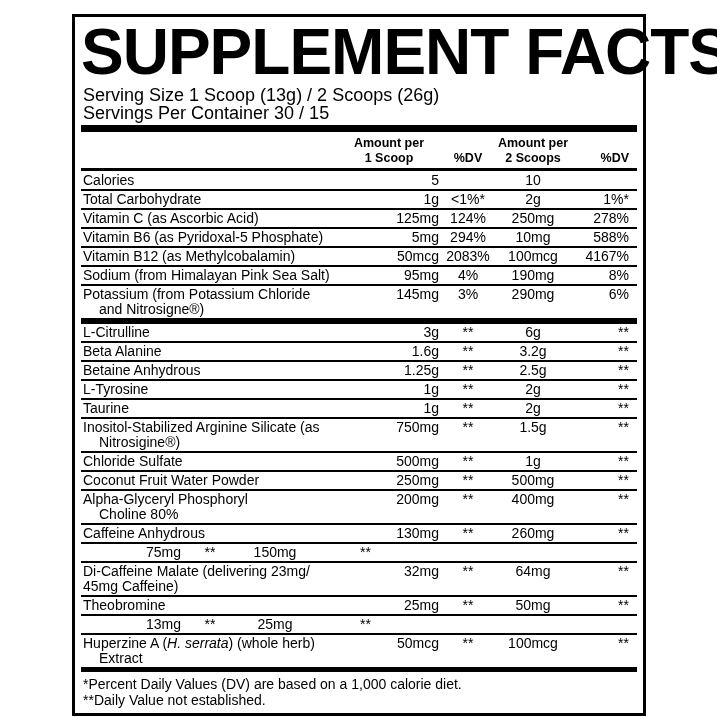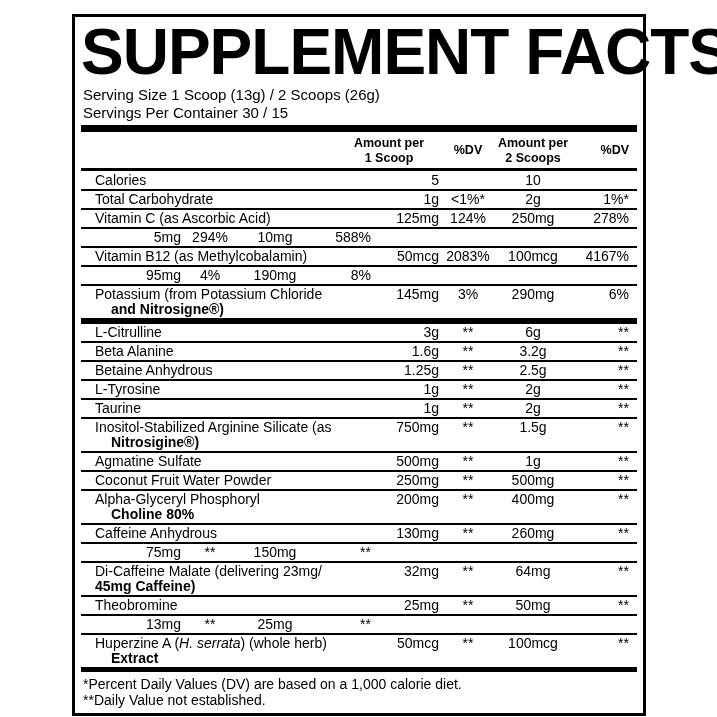--- a/index.html
+++ b/index.html
@@ -20,52 +20,52 @@
     padding: 6px 6px 4px 6px;
   }
   .title {
     font-weight: bold;
     font-size: 64px;
     line-height: 0.92;
     letter-spacing: -1px;
     margin: 0 0 4px 0;
     white-space: nowrap;
   }
-  .serving { font-size: 15px; line-height: 18px; padding-left: 2px; }
+  .serving { font-size: 18px; line-height: 18px; padding-left: 2px; }
   .bar { background: #000; border: none; margin: 0; }
   .b7 { height: 7px; margin-top: 3px; }
   .b3 { height: 3px; margin-bottom: 1px; }
   .b6 { height: 6px; }
   .b5 { height: 5px; }
   .hdr {
     display: flex;
-    align-items: center;
+    align-items: flex-end;
     font-weight: bold;
     font-size: 12.5px;
     line-height: 15px;
     padding: 4px 0 2px 0;
   }
   .cell { flex: 0 0 auto; }
-  .c-name { flex: 1 1 auto; padding-left: 2px; padding-right: 4px; margin-left: 12px; }
+  .c-name { flex: 1 1 auto; padding-left: 2px; padding-right: 4px; }
   .c-a1 { width: 100px; text-align: right; }
   .c-d1 { width: 58px;  text-align: center; }
   .c-a2 { width: 72px;  text-align: center; }
   .c-d2 { width: 68px;  text-align: right; padding-right: 8px; }
   .hdr .c-a1 { text-align: center; }
   .hdr .cnw { white-space: nowrap; }
   .rows .row {
     display: flex;
     align-items: flex-start;
     border-bottom: 2px solid #000;
     padding: 1px 0;
     font-size: 14px;
     line-height: 15px;
   }
   .rows .row:last-child { border-bottom: none; }
-  .l2 { padding-left: 16px; font-weight: bold; }
+  .l2 { padding-left: 16px; }
   .l2.flush { padding-left: 0; }
   .rows i { font-style: italic; }
   .foot { font-size: 14px; line-height: 16.5px; padding: 4px 2px 0 2px; }
 </style>
 </head>
 <body>
 
 <div class="label">
 
   <div class="title">SUPPLEMENT FACTS</div>
@@ -113,35 +113,41 @@
       <div class="row">
         <div class="cell c-name">
           <div class="l1"><span>Vitamin C (as Ascorbic Acid)</span></div>
         </div>
         <div class="cell c-a1">125mg</div>
         <div class="cell c-d1">124%</div>
         <div class="cell c-a2">250mg</div>
         <div class="cell c-d2">278%</div>
       </div>
       <div class="row">
+        <div class="cell c-name">
+          <div class="l1"><span>Vitamin B6 (as Pyridoxal-5 Phosphate)</span></div>
+        </div>
         <div class="cell c-a1">5mg</div>
         <div class="cell c-d1">294%</div>
         <div class="cell c-a2">10mg</div>
         <div class="cell c-d2">588%</div>
       </div>
       <div class="row">
         <div class="cell c-name">
           <div class="l1"><span>Vitamin B12 (as Methylcobalamin)</span></div>
         </div>
         <div class="cell c-a1">50mcg</div>
         <div class="cell c-d1">2083%</div>
         <div class="cell c-a2">100mcg</div>
         <div class="cell c-d2">4167%</div>
       </div>
       <div class="row">
+        <div class="cell c-name">
+          <div class="l1"><span>Sodium (from Himalayan Pink Sea Salt)</span></div>
+        </div>
         <div class="cell c-a1">95mg</div>
         <div class="cell c-d1">4%</div>
         <div class="cell c-a2">190mg</div>
         <div class="cell c-d2">8%</div>
       </div>
       <div class="row">
         <div class="cell c-name">
           <div class="l1"><span>Potassium (from Potassium Chloride</span></div>
           <div class="l2"><span>and Nitrosigne®)</span></div>
         </div>
@@ -205,21 +211,21 @@
           <div class="l1"><span>Inositol-Stabilized Arginine Silicate (as</span></div>
           <div class="l2"><span>Nitrosigine®)</span></div>
         </div>
         <div class="cell c-a1">750mg</div>
         <div class="cell c-d1">**</div>
         <div class="cell c-a2">1.5g</div>
         <div class="cell c-d2">**</div>
       </div>
       <div class="row">
         <div class="cell c-name">
-          <div class="l1"><span>Agmatine Sulfate</span></div>
+          <div class="l1"><span>Chloride Sulfate</span></div>
         </div>
         <div class="cell c-a1">500mg</div>
         <div class="cell c-d1">**</div>
         <div class="cell c-a2">1g</div>
         <div class="cell c-d2">**</div>
       </div>
       <div class="row">
         <div class="cell c-name">
           <div class="l1"><span>Coconut Fruit Water Powder</span></div>
         </div>

